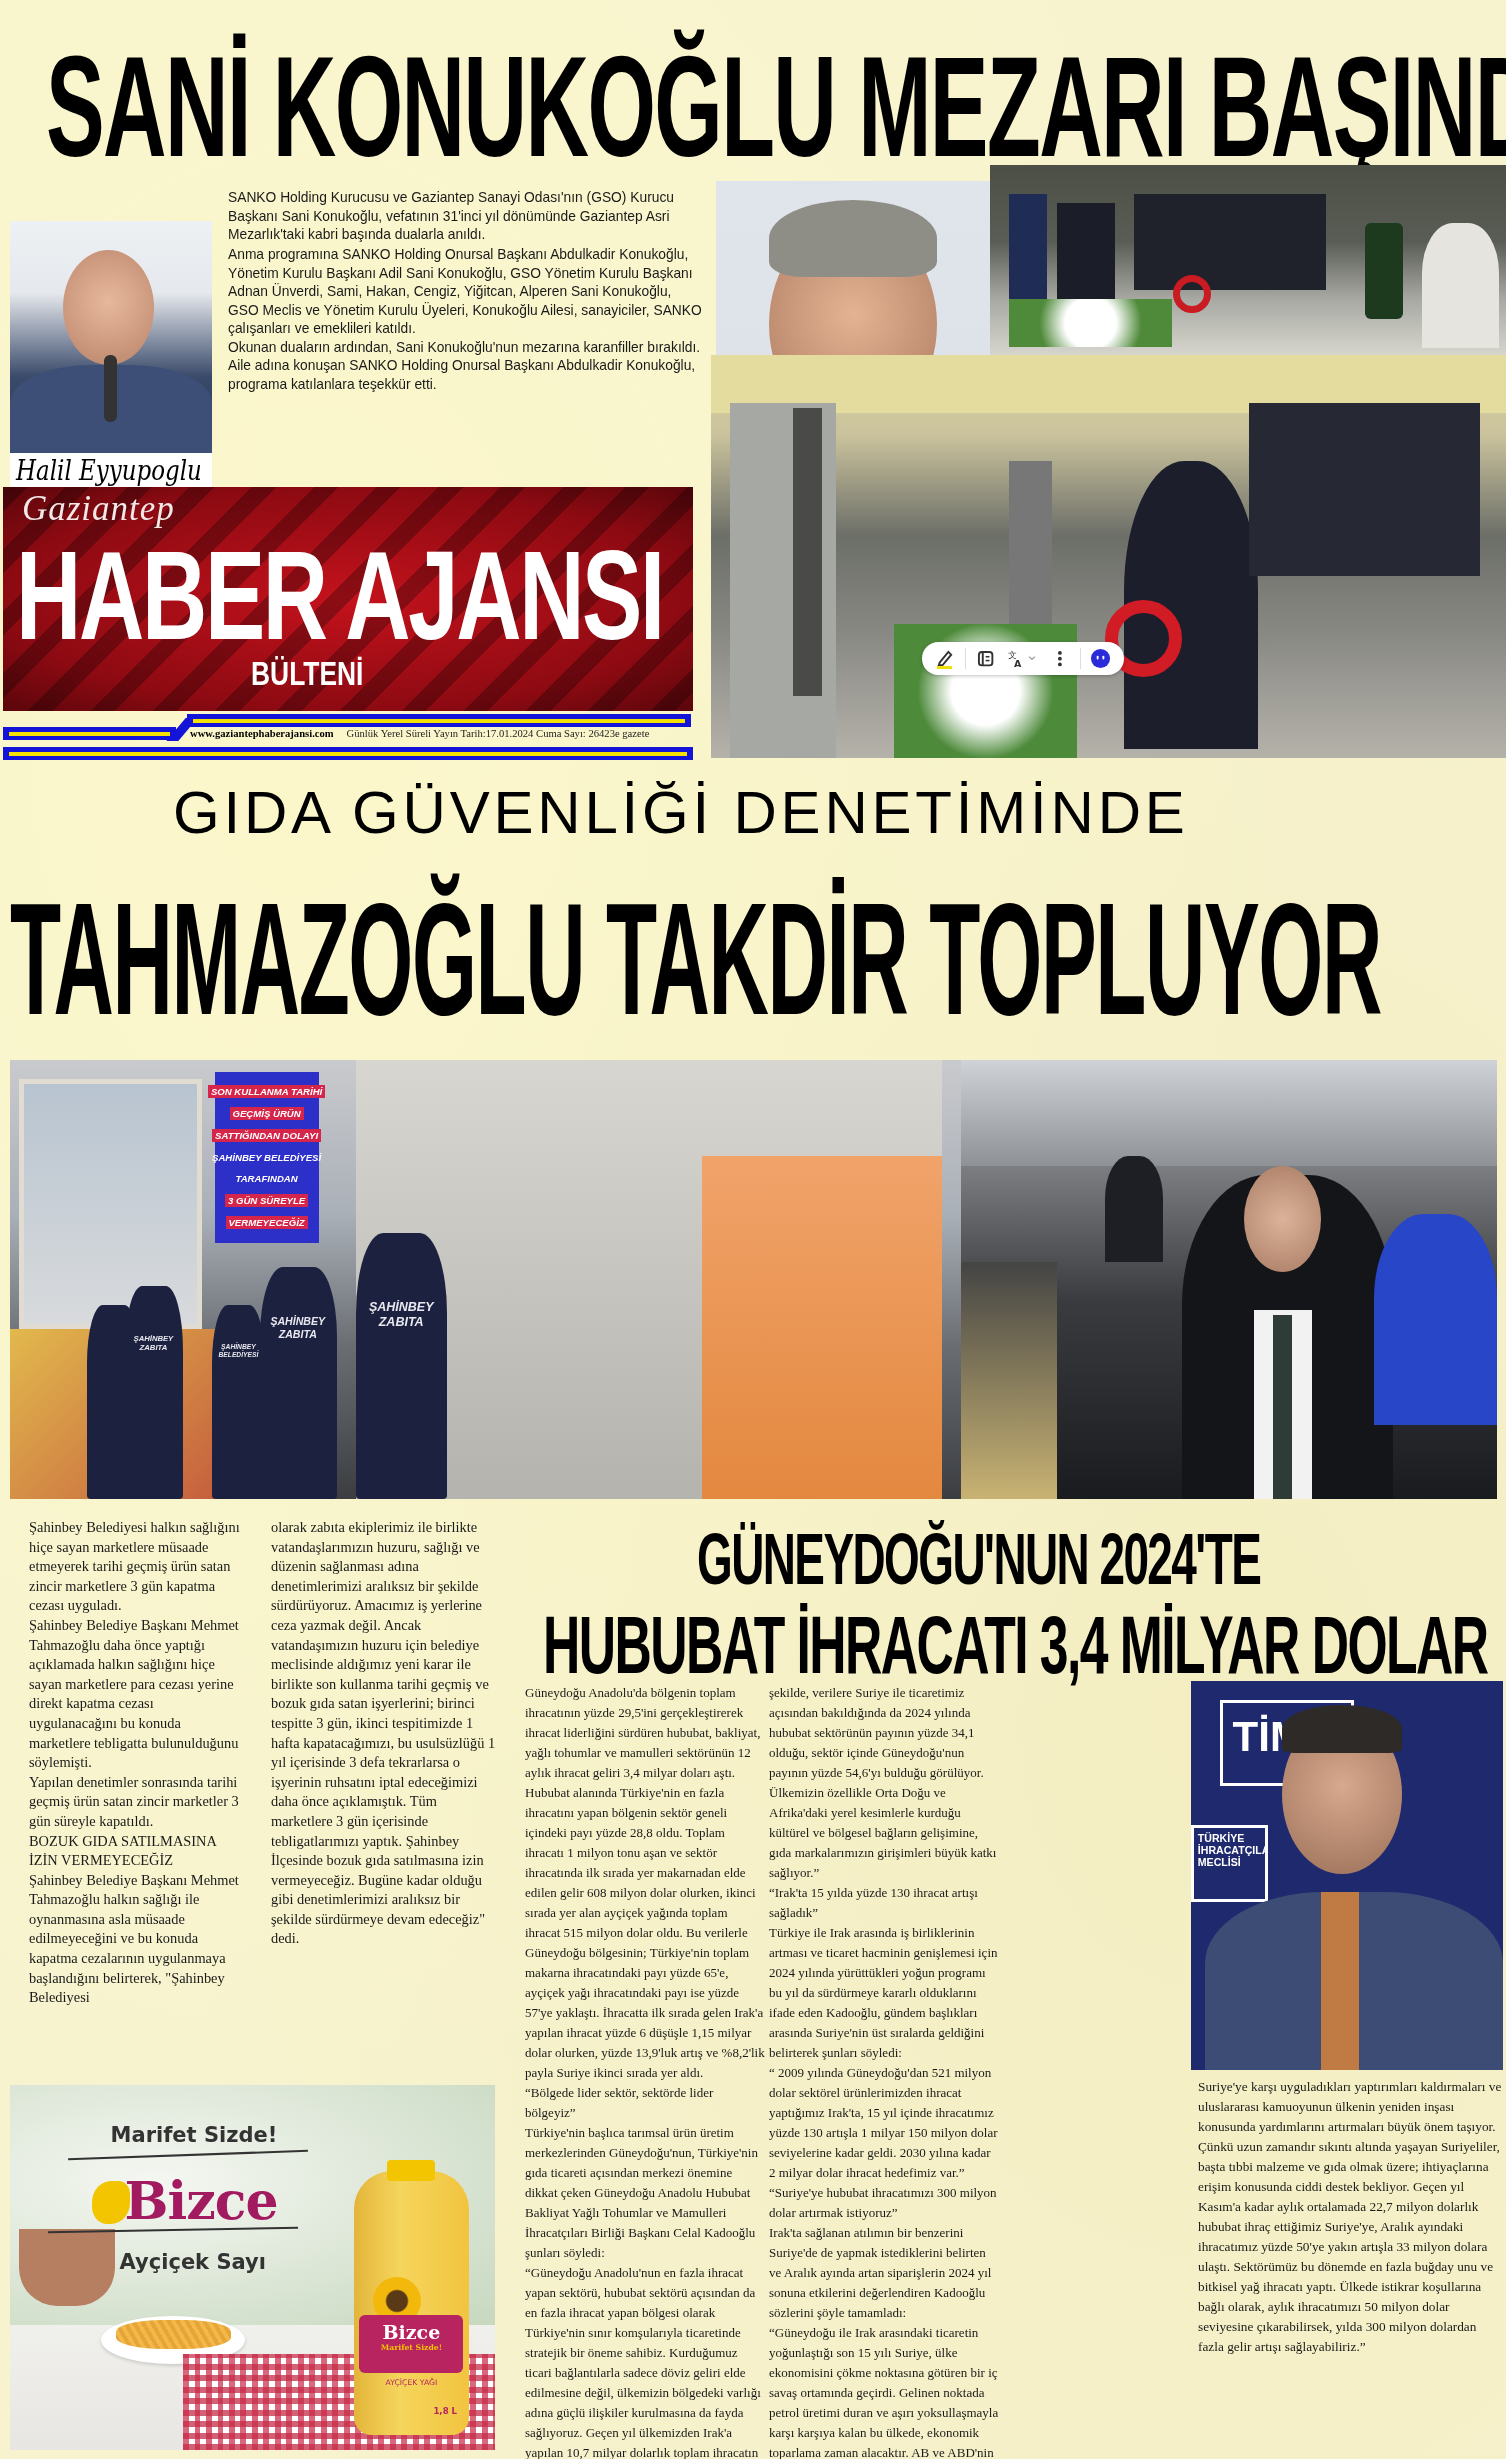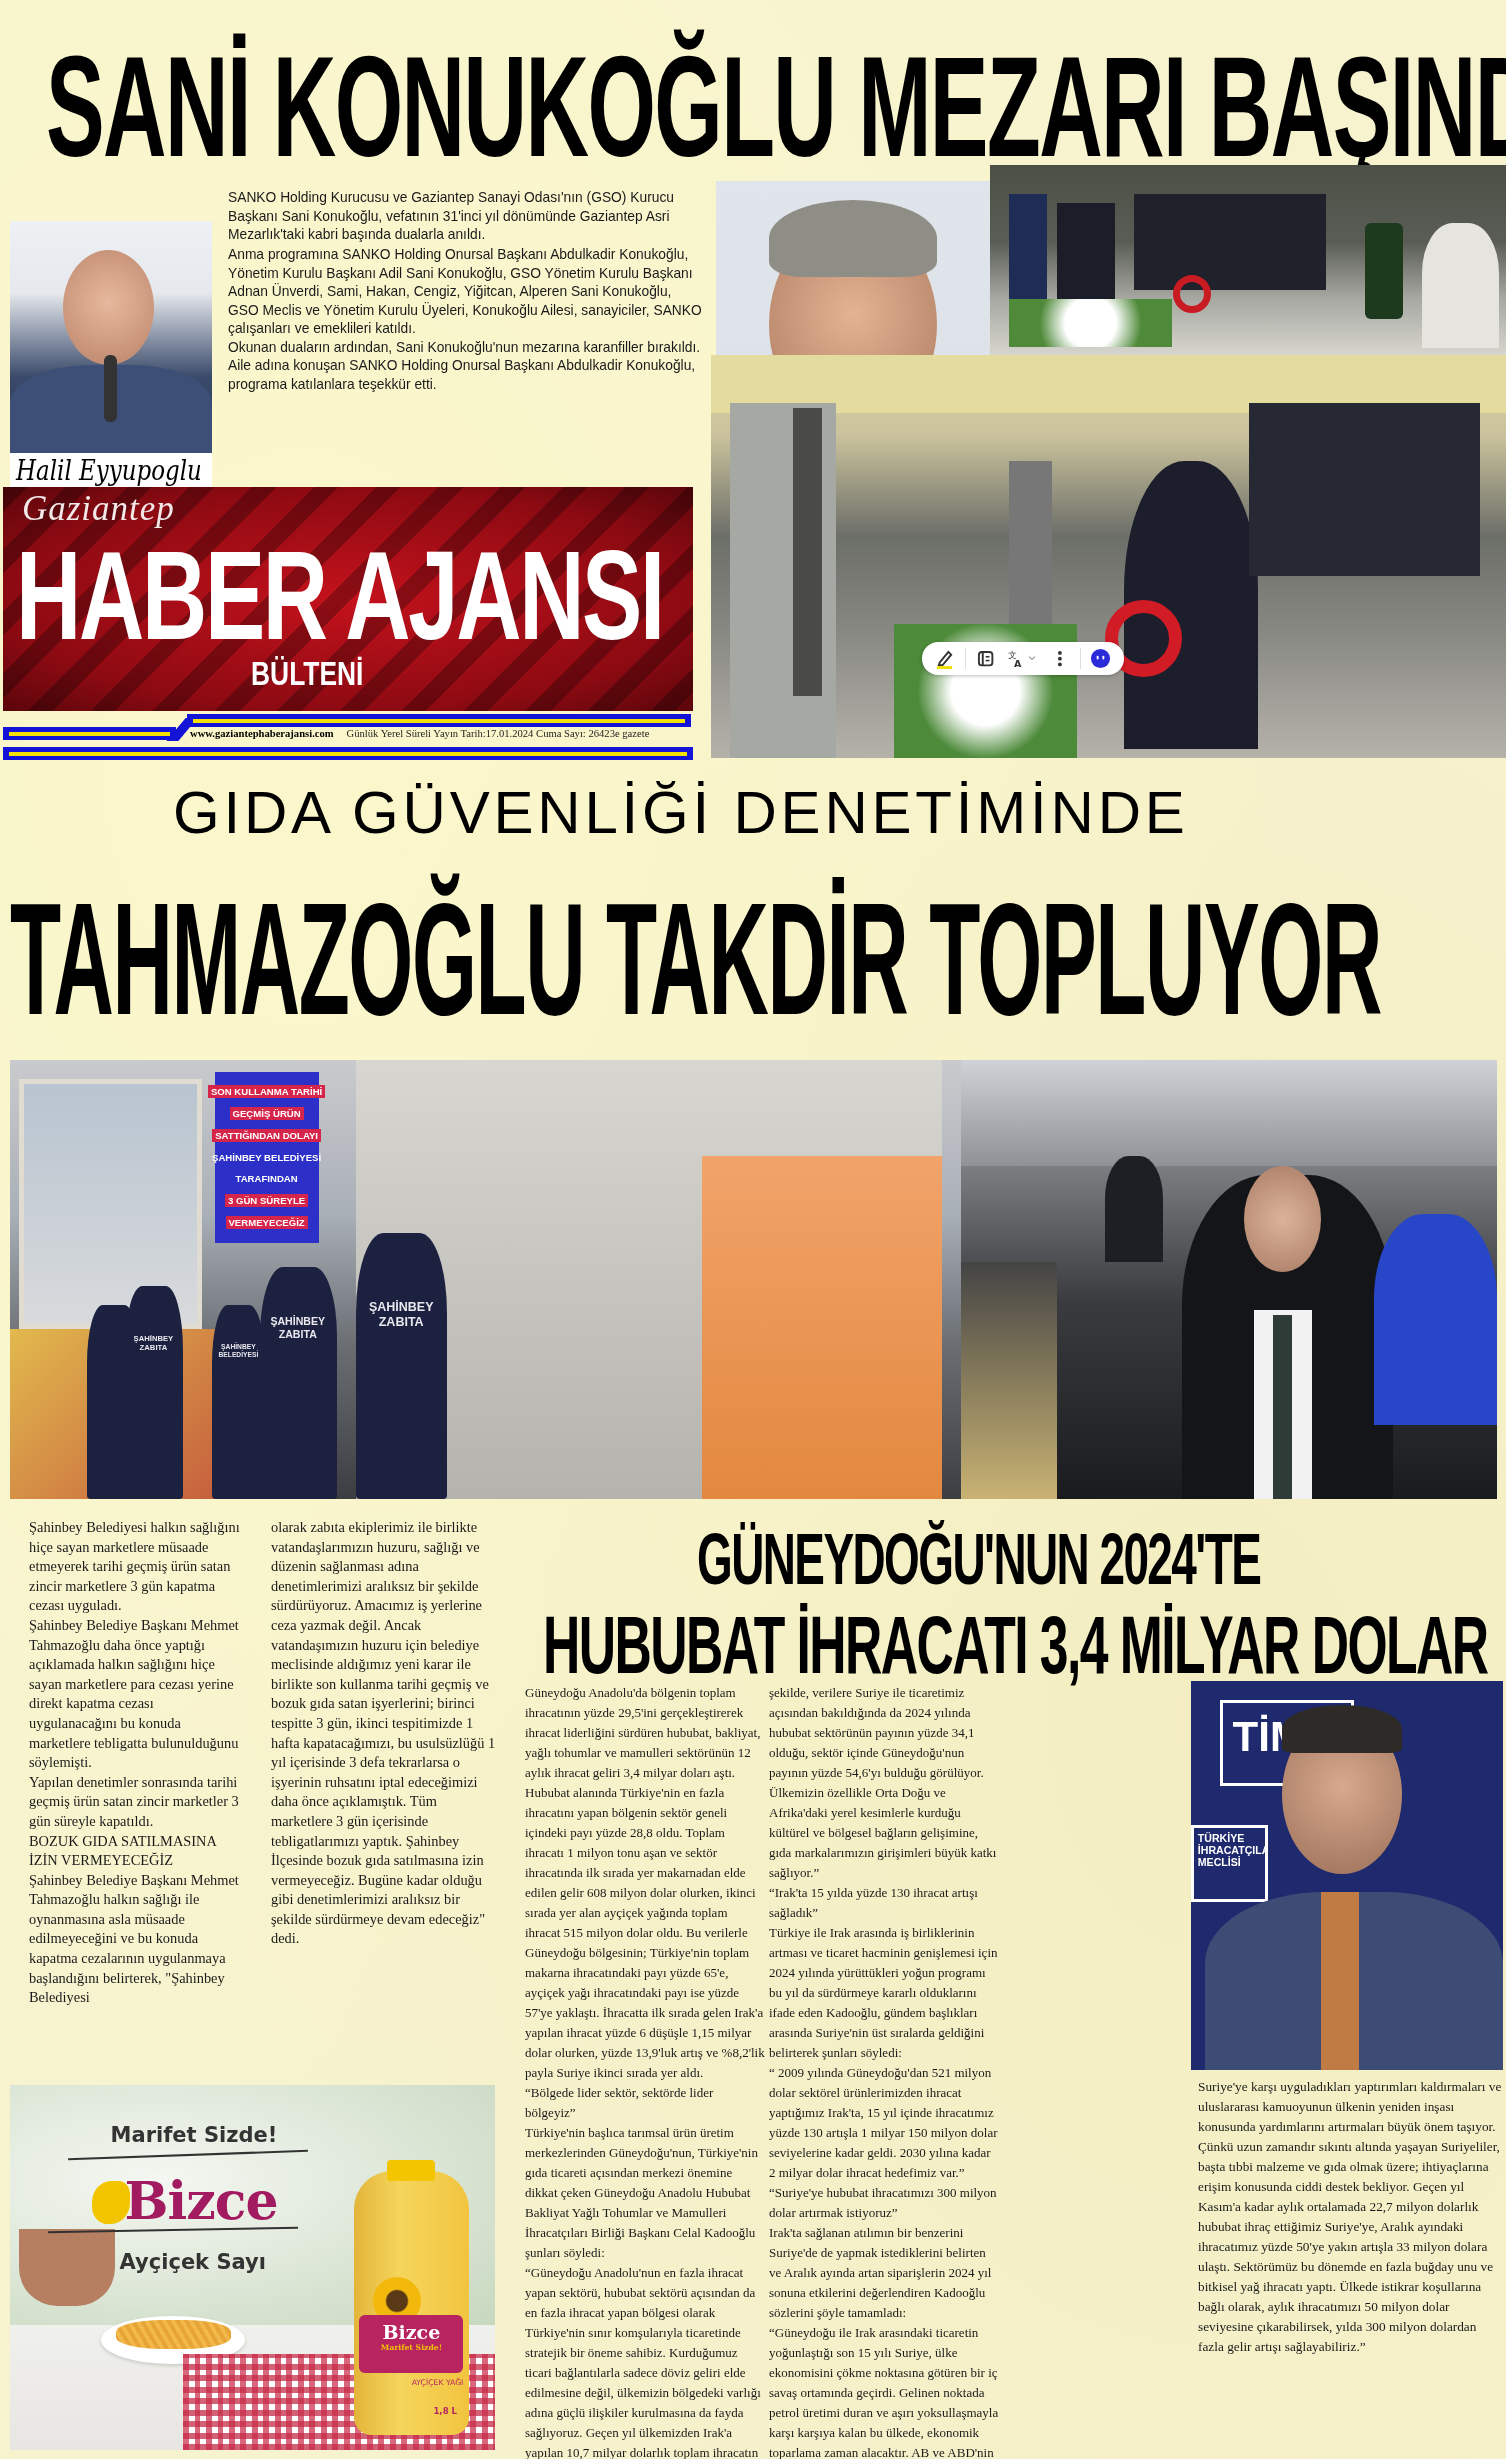--- a/index.html
+++ b/index.html
@@ -119,20 +119,21 @@
     left: 922px; top: 642px; width: 202px; height: 33px;
     background: #fff; border-radius: 16.3px; display: flex; align-items: center;
     justify-content: space-around; padding: 0 7.7px;
     box-shadow: 0 1px 3.8px rgba(0,0,0,0.25);
   }
   .tb-btn { width: 25px; height: 25px; display: flex; align-items: center; justify-content: center; cursor: pointer; }
   .tb-sep { width: 1px; height: 21px; background: #ddd; }
   .shop-photo {
     left: 9.6px; top: 1060px; width: 1056px; height: 439px;
     background: linear-gradient(180deg, #c9cacd 0%, #aab0b8 35%, #6a6e73 65%, #3b3d41 100%);
+    font-style: italic;
   }
   .shop-sign {
     position: absolute; left: 205px; top: 11.5px; width: 104px; height: 171px;
     background: #2d2fc9; display: flex; flex-direction: column; align-items: center; justify-content: space-around;
     padding: 9.6px 2.9px;
   }
   .shop-sign span {
     font-family: "Liberation Sans", sans-serif; font-weight: 700; font-size: 9.6px;
     color: #fff; background: #d6254a; padding: 1px 2.9px; white-space: nowrap;
   }
@@ -369,17 +370,17 @@
   <div style="position:absolute;left:91px;top:231px;width:144px;height:48px;border-radius:50%;background:#fff;box-shadow:0 1.9px 3.8px rgba(0,0,0,0.15);"></div>
   <div style="position:absolute;left:106px;top:235px;width:115px;height:29px;background:repeating-linear-gradient(60deg,#f2b84a 0 3.8px,#e7a538 3.8px 7.7px);border-radius:40%;"></div>
   <div class="cloth"></div>
   <div class="bottle">
     <div class="bottle-cap"></div>
     <div style="position:absolute;left:19px;top:106px;width:48px;height:48px;border-radius:50%;background:radial-gradient(circle,#5a3a16 30%,#f2b90c 35%);"></div>
     <div class="bottle-label">
       <div>Bizce</div>
       <div style="font-size:7.7px;color:#f2c500;">Marifet Sizde!</div>
     </div>
-    <div style="position:absolute;left:5.8px;top:207px;width:104px;font-family:'DejaVu Sans',sans-serif;font-size:7.7px;color:#b7245f;text-align:right;">AYÇİÇEK YAĞI</div>
+    <div style="position:absolute;left:5.8px;top:207px;width:104px;font-family:'DejaVu Sans',sans-serif;font-size:7.7px;color:#b7245f;text-align:center;">AYÇİÇEK YAĞI</div>
     <div style="position:absolute;right:11.5px;top:235px;font-family:'DejaVu Sans',sans-serif;font-size:8.6px;font-weight:700;color:#b7245f;margin-left:18px;">1,8 L</div>
   </div>
 </div>
 
 
 </body></html>

